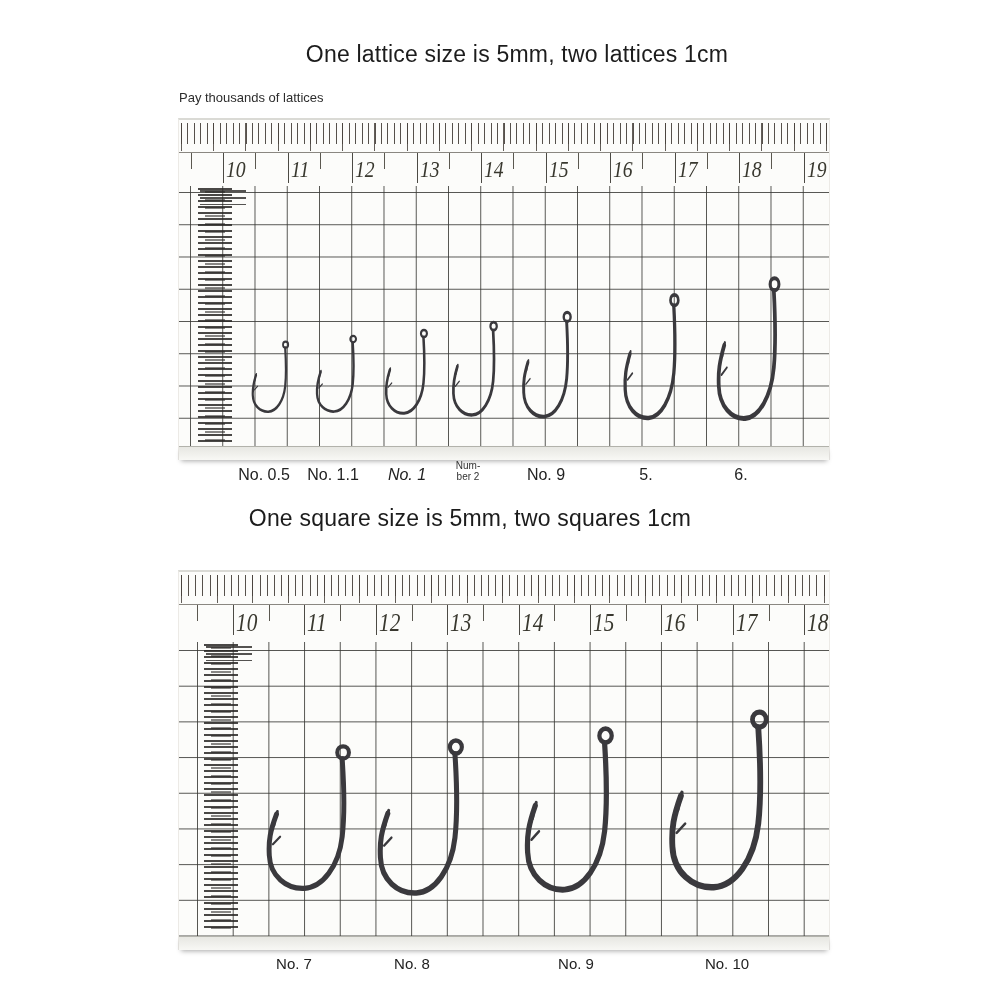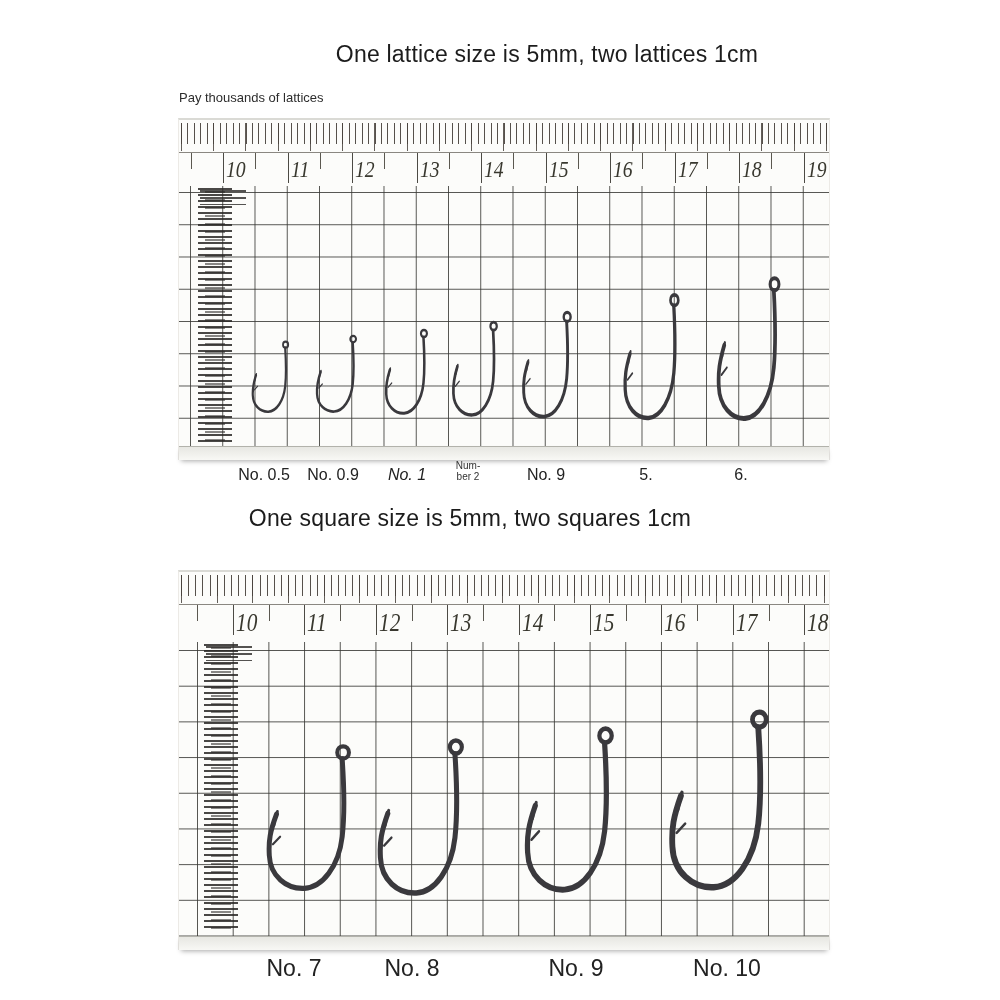--- a/index.html
+++ b/index.html
@@ -1,20 +1,20 @@
 <!DOCTYPE html>
 <html><head>
 <meta charset="utf-8">
 <style>
   html,body{margin:0;padding:0;background:#ffffff;}
   .stage{position:relative;width:1000px;height:1000px;background:#ffffff;overflow:hidden;
          font-family:"Liberation Sans",sans-serif;}
   .title{position:absolute;transform:translateX(-50%);font-size:23px;color:#1c1c1c;
          letter-spacing:.2px;white-space:nowrap;}
-  .t1{left:547px;top:41px;}
+  .t1{left:517px;top:41px;}
   .t2{left:470px;top:505px;}
   .caption{position:absolute;left:179px;top:90px;font-size:13px;color:#2d2d2d;}
 
   .block{position:absolute;left:178px;width:650px;background:#fcfcfa;
          border-left:1px solid #eceae6;border-right:1px solid #eceae6;
          border-top:2px solid #dadad5;}
   .s0{top:118px;height:340px;--mm:6.45px;--mm5:32.25px;--cell:32.25px;}
   .s1{top:570px;height:378px;--mm:7.14px;--mm5:35.7px;--cell:35.7px;}
 
   .ticks{position:absolute;top:2px;left:0;right:0;height:30px;border-bottom:1px solid #8a8781;}
@@ -54,21 +54,21 @@
   .s1 .edge{top:364px;}
 
   .hooks{position:absolute;left:0;top:0;right:0;bottom:0;}
   .hook{position:absolute;overflow:visible;}
 
   .labels{position:absolute;left:178px;width:650px;height:34px;}
   .l0{top:458px;}
   .l1{top:948px;}
   .hlabel{position:absolute;top:8px;transform:translateX(-50%);font-size:16px;color:#222;
           white-space:pre-line;text-align:center;line-height:1.1;}
-  .l1 .hlabel{font-size:23px;}
+  .l1 .hlabel{font-size:15px;}
   .hlabel.small{font-size:10px;top:2px;color:#333;}
 </style>
 </head>
 <body>
 
 <svg width="0" height="0" style="position:absolute" aria-hidden="true">
   <defs>
     <g id="hookShape" fill="none" stroke="#3a393d" stroke-linecap="round">
       <circle cx="89" cy="10" r="6.5" stroke-width="4.5"></circle>
       <path d="M 88,17 C 90,45 91,75 88,100 C 84,132 66,154 46,155 C 26,156 8,142 7,120 C 6,104 8,94 15,76" stroke-width="5.5"></path>
@@ -139,21 +139,21 @@
           <use href="#hookShape"></use>
         </svg>
         <svg viewBox="0 0 100 160" preserveAspectRatio="none" class="hook" style="left: 535px; top: 155px; width: 68px; height: 148px;">
           <use href="#hookShape"></use>
         </svg>
       </div>
     <div class="edge"></div>
   </div>
   <div class="labels l0">
       <div class="hlabel" style="left: 86px;">No. 0.5</div>
-      <div class="hlabel" style="left: 155px;">No. 0.9</div>
+      <div class="hlabel" style="left: 155px;">No. 1.1</div>
       <div class="hlabel" style="left: 229px; font-style: italic;">No. 1</div>
       <div class="hlabel small" style="left: 290px;">Num-
 ber 2</div>
       <div class="hlabel" style="left: 368px;">No. 9</div>
       <div class="hlabel" style="left: 468px;">5.</div>
       <div class="hlabel" style="left: 563px;">6.</div>
     </div>
 
   <div class="title t2">One square size is 5mm, two squares 1cm</div>
 

